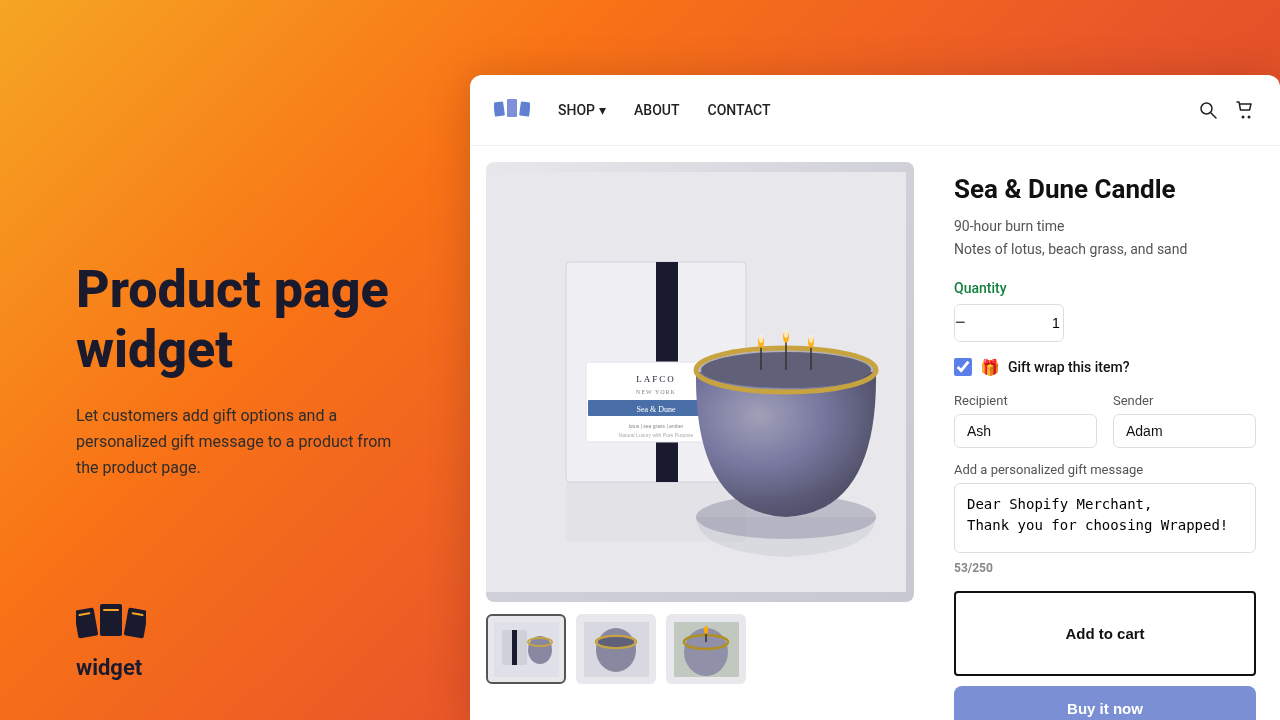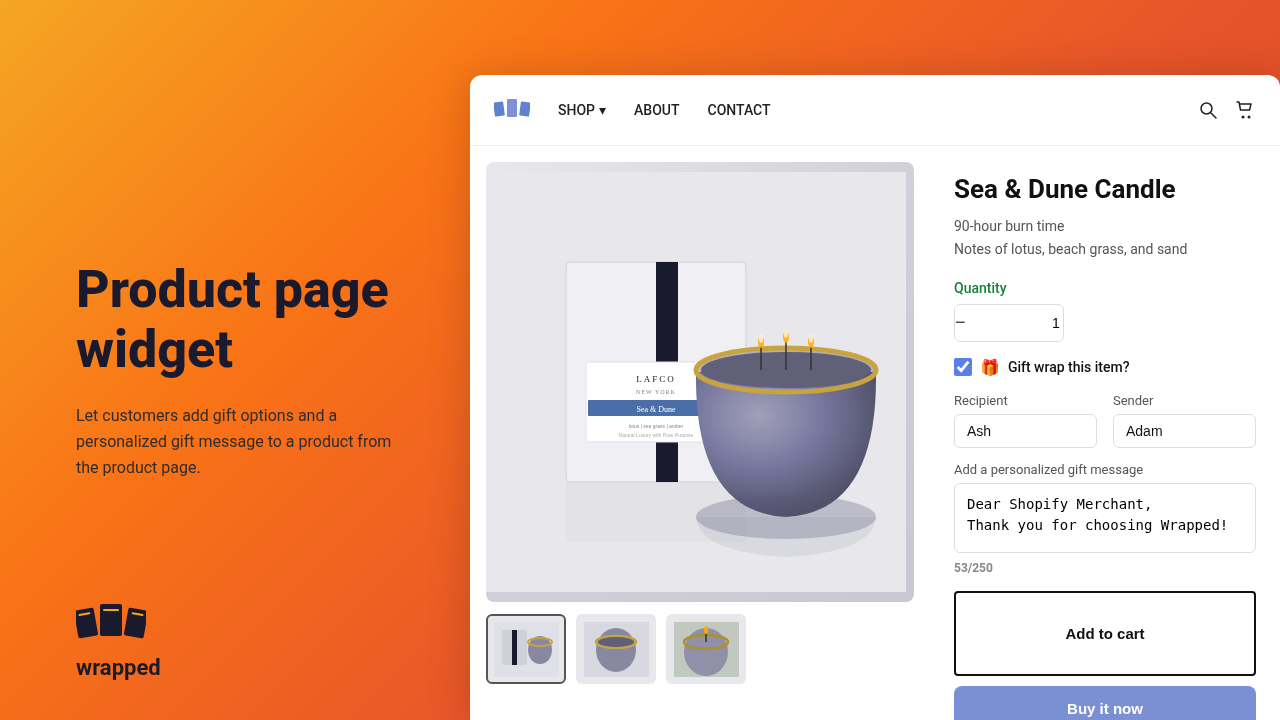--- a/index.html
+++ b/index.html
@@ -373,21 +373,21 @@
     <svg class="logo-icon" viewBox="0 0 70 50" xmlns="http://www.w3.org/2000/svg">
 
       <rect x="0" y="10" width="20" height="28" rx="2" fill="#1a1a2e" transform="rotate(-10 10 24)"></rect>
       <rect x="24" y="5" width="22" height="32" rx="2" fill="#1a1a2e" transform="rotate(0 35 21)"></rect>
       <rect x="50" y="10" width="20" height="28" rx="2" fill="#1a1a2e" transform="rotate(10 60 24)"></rect>
 
       <rect x="4" y="14" width="12" height="2" rx="1" fill="#f5a623" transform="rotate(-10 10 24)"></rect>
       <rect x="27" y="10" width="16" height="2" rx="1" fill="#f5a623"></rect>
       <rect x="54" y="14" width="12" height="2" rx="1" fill="#f5a623" transform="rotate(10 60 24)"></rect>
     </svg>
-    <span class="logo-label">wrapped</span>
+    <span class="logo-label">widget</span>
   </div>
 </div>
 
 <div class="browser-window">
 
   <nav class="nav">
     <div class="nav-logo">
       <svg viewBox="0 0 36 24" width="36" height="24" xmlns="http://www.w3.org/2000/svg">
         <rect x="0" y="4" width="10" height="14" rx="1" fill="#6080d0" transform="rotate(-8 5 11)"></rect>
         <rect x="13" y="1" width="10" height="18" rx="1" fill="#8090d8"></rect>

